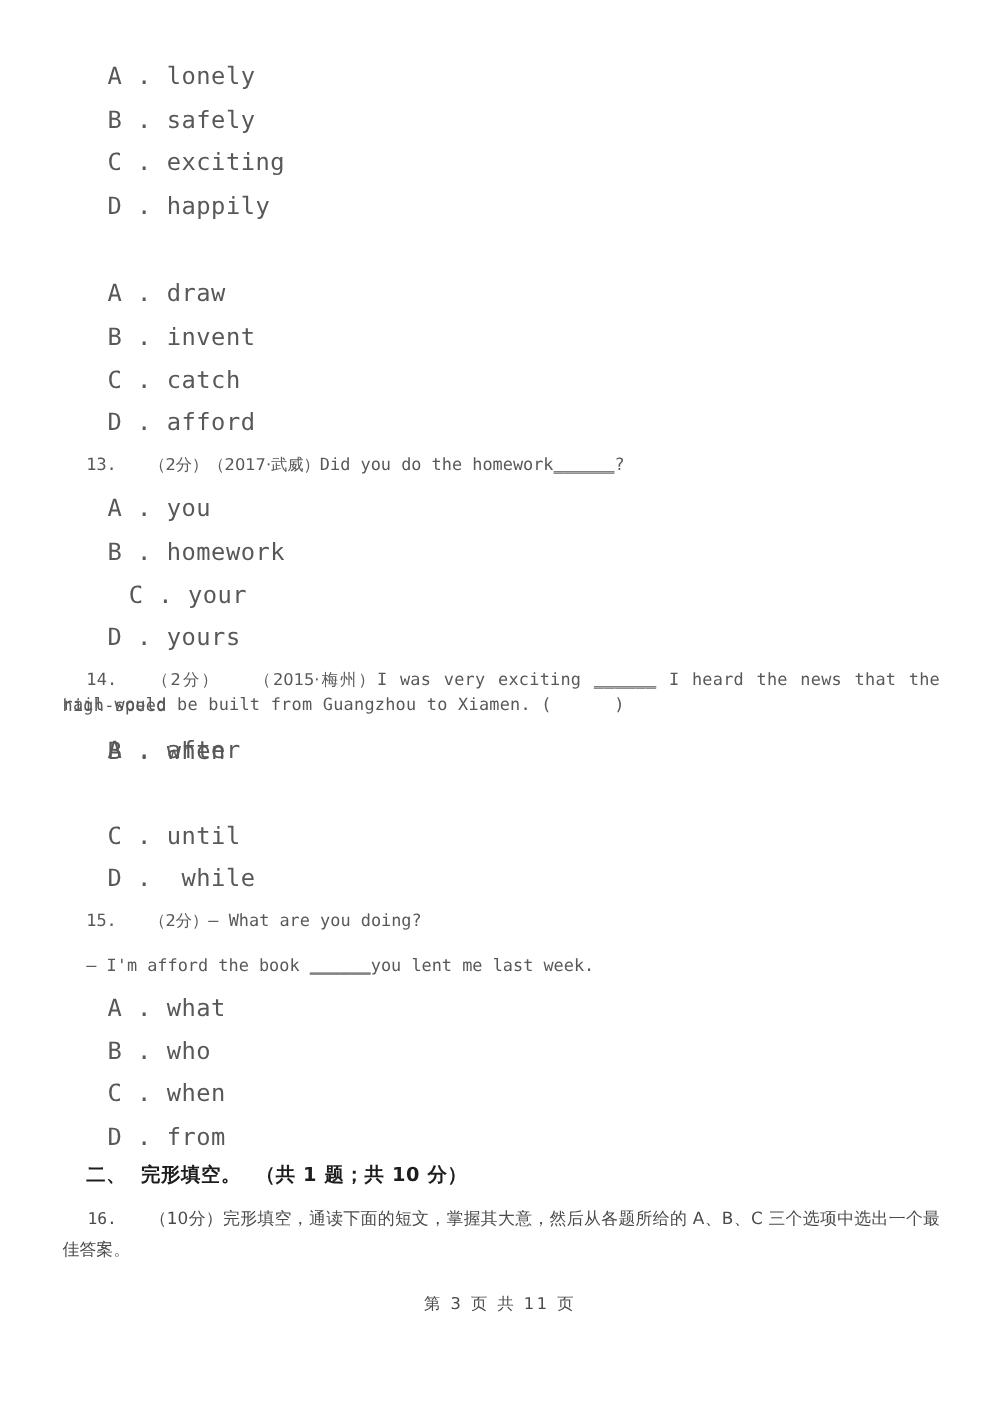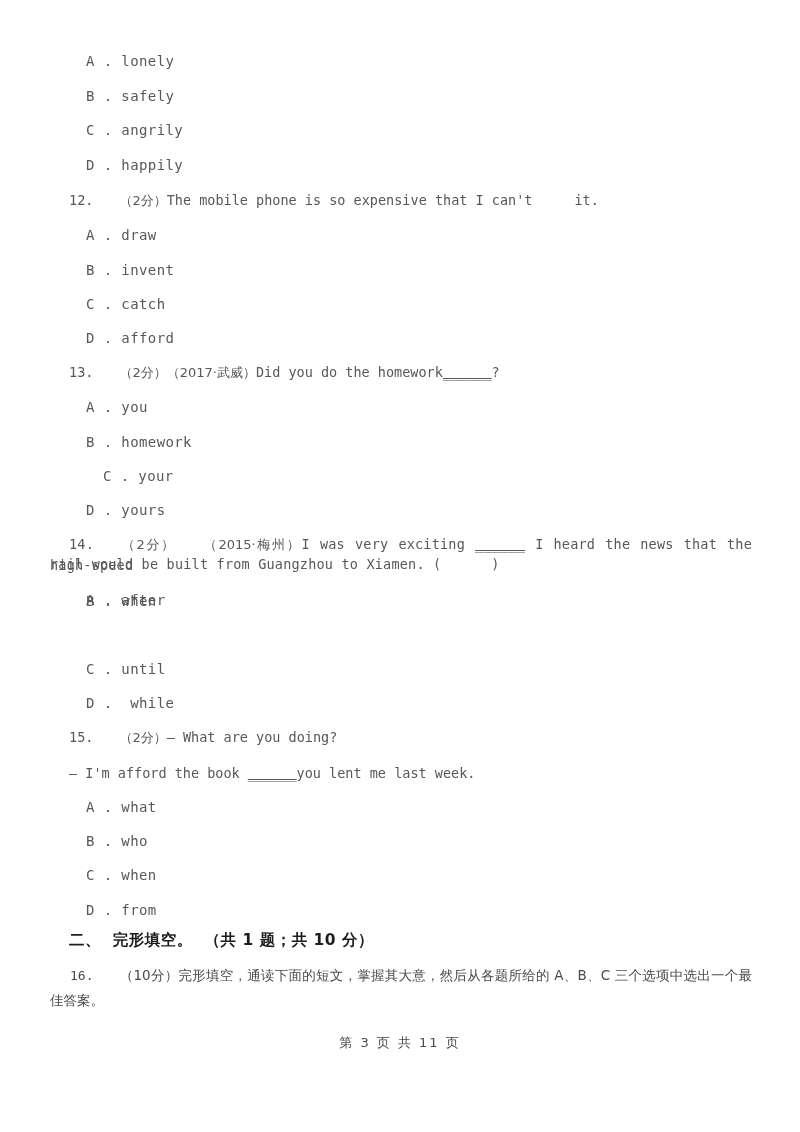--- a/index.html
+++ b/index.html
@@ -28,21 +28,21 @@
     font-family: "DejaVu Sans Mono", "Liberation Mono", monospace;
     font-size: 13.5px;
     letter-spacing: 0.4px;
     color: #585858;
     white-space: pre;
     line-height: 18px;
   }
 
   .opt {
     left: 86px;
-    font-size: 14px;
+    font-size: 19px;
   }
 
   
   .cn {
     font-family: "DejaVu Sans", "Liberation Sans", sans-serif;
     font-size: 13px;
     letter-spacing: 0;
   }
 
   
@@ -106,27 +106,24 @@
 </style>
 </head>
 <body>
 
 <div class="page">
 
   <div class="line opt" style="top:52px;">A . lonely</div>
 
   <div class="line opt" style="top:87px;">B . safely</div>
 
-  <div class="line opt" style="top:121px;">C . angrily</div>
+  <div class="line opt" style="top:121px;">C . exciting</div>
 
   <div class="line opt" style="top:156px;">D . happily</div>
 
-  <div class="qbody" style="left:69px; top:190px; width:700px;">
-    <span>12.</span><span class="gap-sm"></span><span class="cn">（2分）</span><span>The mobile phone is so expensive that I can't</span><span class="gap"></span><span>it.</span>
-  </div>
 
   <div class="line opt" style="top:226px;">A . draw</div>
   <div class="line opt" style="top:261px;">B . invent</div>
   <div class="line opt" style="top:295px;">C . catch</div>
   <div class="line opt" style="top:329px;">D . afford</div>
 
   <div class="qbody" style="left:69px; top:362px; width:700px;">
     <span>13.</span><span class="gap-sm"></span><span class="cn">（2分）</span><span class="cn">（2017·武威）</span><span>Did you do the homework</span><span class="blank-ul">______</span><span>?</span>
   </div>
 

